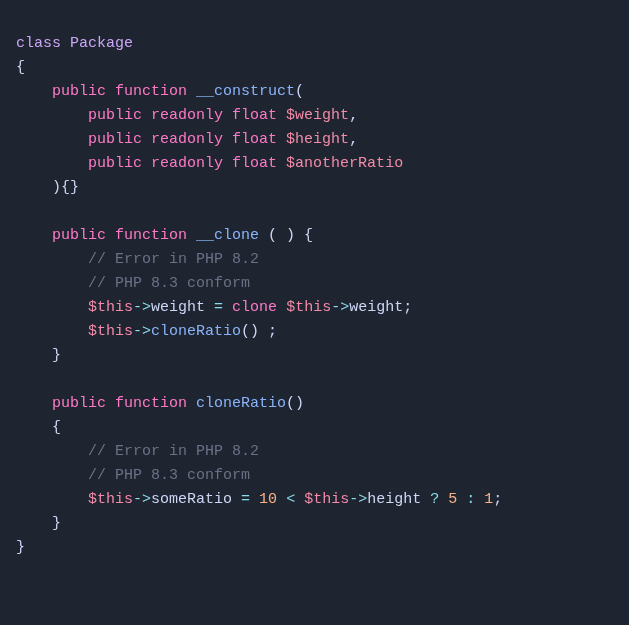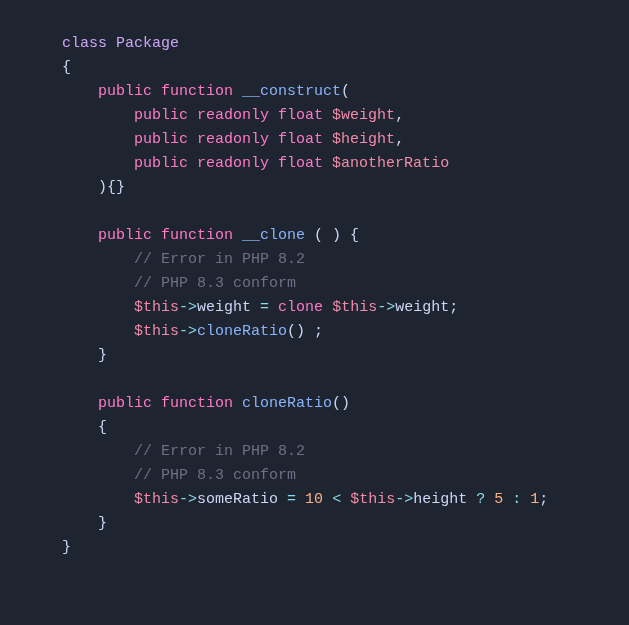--- a/index.html
+++ b/index.html
@@ -14,21 +14,20 @@
       font-size: 15px;
       line-height: 1.6;
       color: #cdd6f4;
       width: 629px;
       min-height: 625px;
       padding: 8px 16px;
     }
 
     .code-block {
       white-space: pre;
-      margin-left: 46px;
     }
 
     .kw-class { color: #cba6f7; } 
     .kw-public { color: #ff79c6; } 
     .kw-function { color: #ff79c6; } 
     .kw-readonly { color: #ff79c6; } 
     .kw-float { color: #ff79c6; } 
     .kw-clone { color: #ff79c6; } 
     .class-name { color: #cba6f7; } 
     .fn-name { color: #89b4fa; } 

